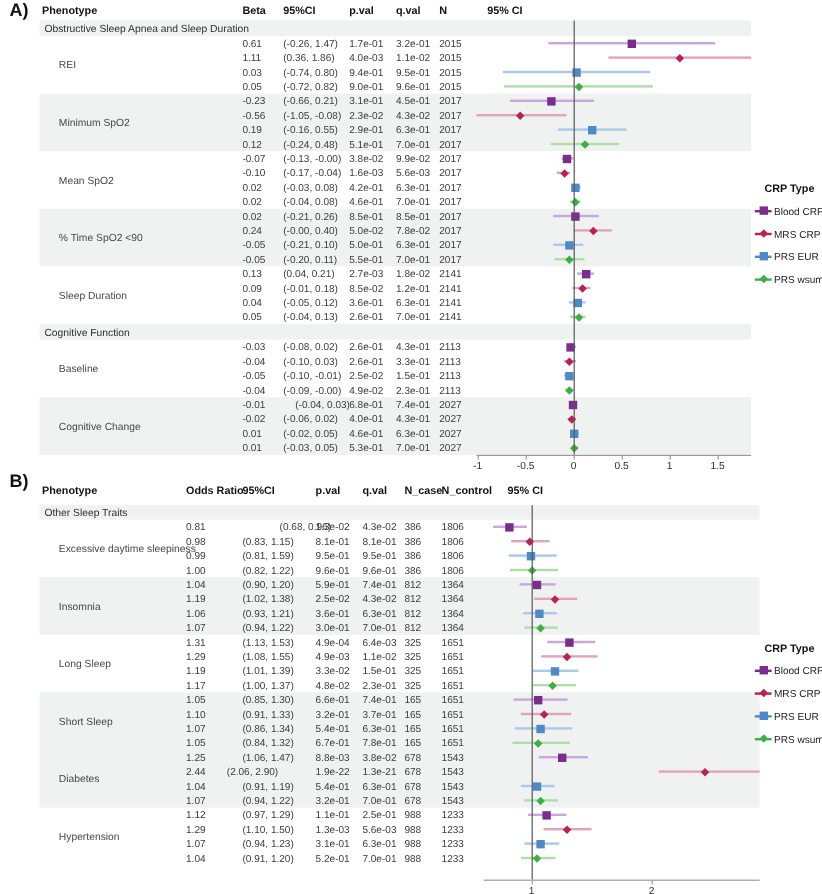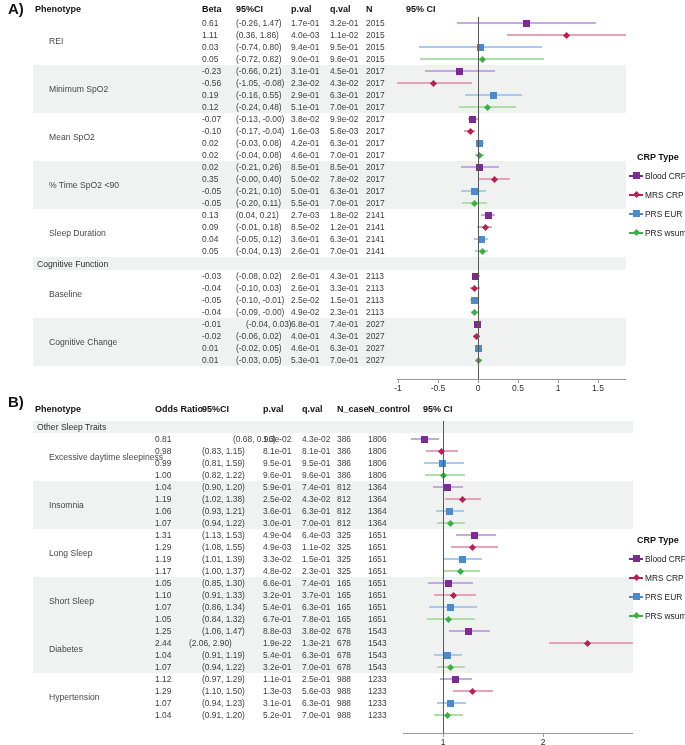--- a/index.html
+++ b/index.html
@@ -40,20 +40,23 @@
   <section class="panel" id="panelA">
     <div class="panel-label">A)</div>
   <span class="hdr-cell" style="left: 35px; top: 4px;">Phenotype</span>
       <span class="hdr-cell" style="left: 202px; top: 4px;">Beta</span>
       <span class="hdr-cell" style="left: 236px; top: 4px;">95%CI</span>
       <span class="hdr-cell" style="left: 291px; top: 4px;">p.val</span>
       <span class="hdr-cell" style="left: 330px; top: 4px;">q.val</span>
       <span class="hdr-cell" style="left: 366px; top: 4px;">N</span>
       <span class="hdr-cell" style="left: 406px; top: 4px;">95% CI</span>
       <div class="rows" style="left: 33px; top: 17px; width: 593px;">
+        <div class="blk stripe" style="height: 13px;">
+          <span class="section-label">Obstructive Sleep Apnea and Sleep Duration</span>
+        </div>
         <div class="blk" style="height: 48px;">
           <div class="group-label">REI</div>
           <div class="row" style="height: 12px;">
             <span class="cell" style="left: 169px;">0.61</span>
             <span class="cell" style="left: 203px;">(-0.26, 1.47)</span>
             <span class="cell" style="left: 258px;">1.7e-01</span>
             <span class="cell" style="left: 297px;">3.2e-01</span>
             <span class="cell" style="left: 333px;">2015</span>
             <div class="plot-cell" style="left: 364px; width: 229px;">
               <div class="ci-line" style="left: 60.2px; width: 138.4px; background: rgb(201, 166, 219);"></div>
@@ -195,21 +198,21 @@
             <span class="cell" style="left: 203px;">(-0.21, 0.26)</span>
             <span class="cell" style="left: 258px;">8.5e-01</span>
             <span class="cell" style="left: 297px;">8.5e-01</span>
             <span class="cell" style="left: 333px;">2017</span>
             <div class="plot-cell" style="left: 364px; width: 229px;">
               <div class="ci-line" style="left: 64.2px; width: 37.6px; background: rgb(201, 166, 219);"></div>
               <div class="marker square" style="left: 79.1px; top: 2.5px; background: rgb(123, 45, 142);"></div>
             </div>
           </div>
           <div class="row" style="height: 12px;">
-            <span class="cell" style="left: 169px;">0.35</span>
+            <span class="cell" style="left: 169px;">0.24</span>
             <span class="cell" style="left: 203px;">(-0.00, 0.40)</span>
             <span class="cell" style="left: 258px;">5.0e-02</span>
             <span class="cell" style="left: 297px;">7.8e-02</span>
             <span class="cell" style="left: 333px;">2017</span>
             <div class="plot-cell" style="left: 364px; width: 229px;">
               <div class="ci-line" style="left: 81px; width: 32px; background: rgb(226, 164, 186);"></div>
               <div class="marker diamond" style="left: 94.5px; top: 3.5px; background: rgb(181, 34, 83);"></div>
             </div>
           </div>
           <div class="row" style="height: 12px;">

